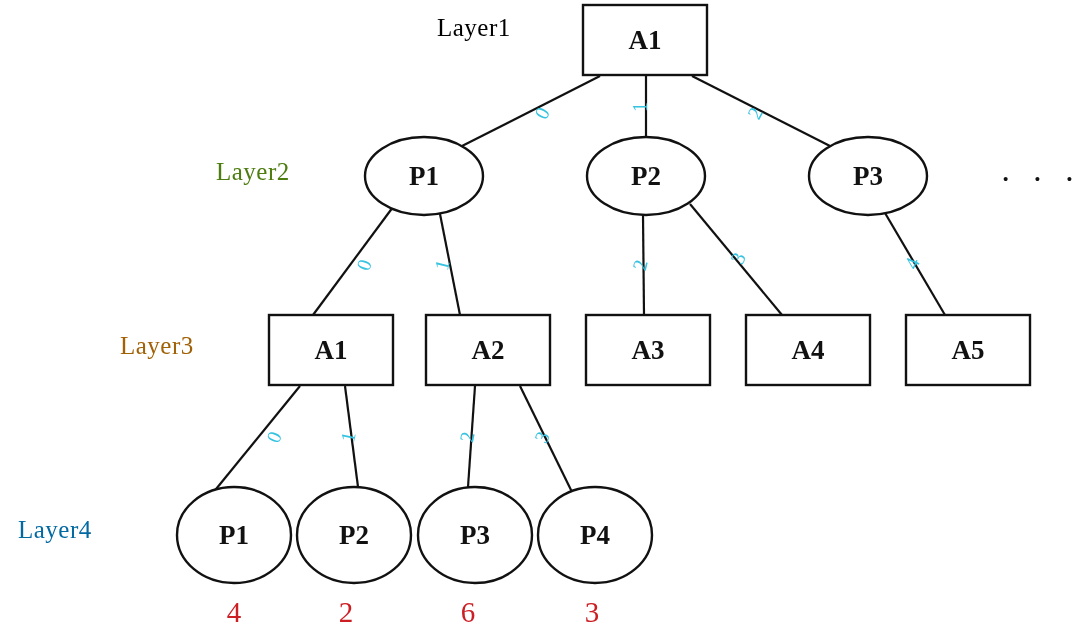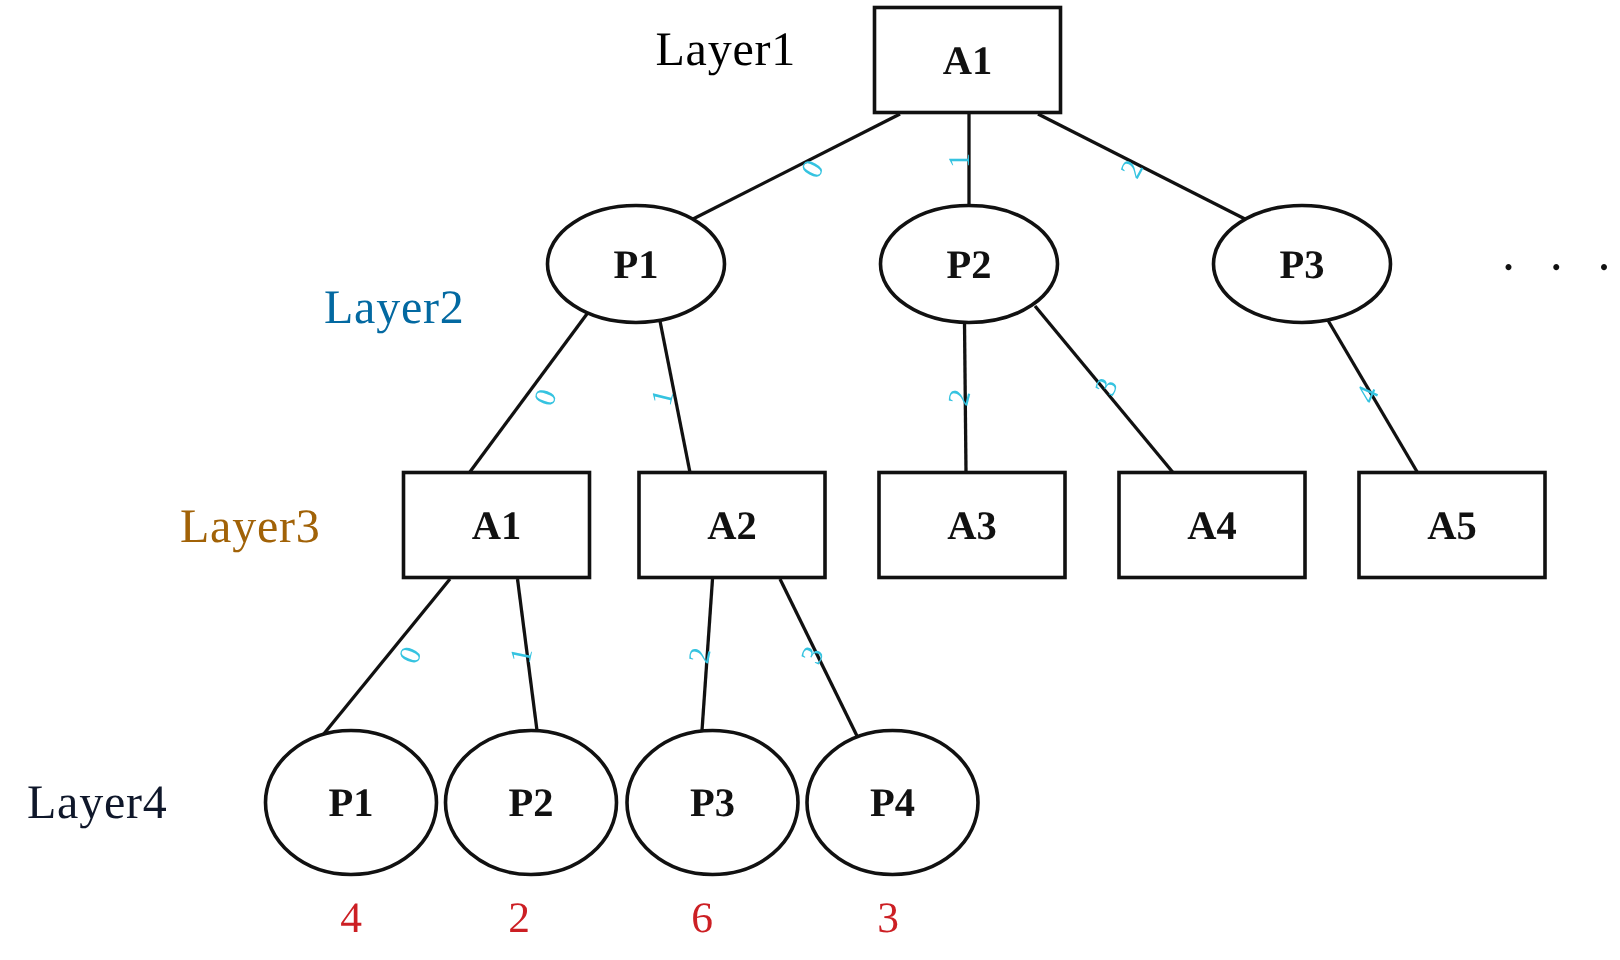--- a/index.html
+++ b/index.html
@@ -18,21 +18,21 @@
   #diagram-svg {
     position: absolute;
     left: 0;
     top: 0;
     width: 1080px;
     height: 640px;
   }
   .layer-label {
     position: absolute;
     font-family: "Liberation Serif", "DejaVu Serif", serif;
-    font-size: 32px;
+    font-size: 25px;
     color: #000000;
     white-space: nowrap;
     letter-spacing: 0.5px;
   }
   .node-label {
     font-family: "Liberation Serif", "DejaVu Serif", serif;
     font-weight: bold;
     font-size: 27px;
     fill: #111111;
   }
@@ -130,20 +130,20 @@
     <g id="leaf-values-group">
         <text x="234" y="612" text-anchor="middle" dominant-baseline="central" class="leaf-value" fill="#cc1f24">4</text>
         <text x="346" y="612" text-anchor="middle" dominant-baseline="central" class="leaf-value" fill="#cc1f24">2</text>
         <text x="468" y="612" text-anchor="middle" dominant-baseline="central" class="leaf-value" fill="#cc1f24">6</text>
         <text x="592" y="612" text-anchor="middle" dominant-baseline="central" class="leaf-value" fill="#cc1f24">3</text>
       </g>
   </svg>
 
   <div id="layer-labels">
       <div class="layer-label" style="left: 437px; top: 14px; color: rgb(0, 0, 0);">Layer1</div>
-      <div class="layer-label" style="left: 216px; top: 158px; color: #0369a1; margin-top: 28px;">Layer2</div>
+      <div class="layer-label" style="left: 216px; top: 158px; color: #4d7c0f;">Layer2</div>
       <div class="layer-label" style="left: 120px; top: 332px; color: #a16207;">Layer3</div>
-      <div class="layer-label" style="left: 18px; top: 516px; color: #0f172a;">Layer4</div>
+      <div class="layer-label" style="left: 18px; top: 516px; color: #0369a1;">Layer4</div>
     </div>
 
   <div class="ellipsis" id="ellipsis-mark" style="left: 1000px; top: 160px;">· · ·</div>
 
 </div>
 
 </body></html>

